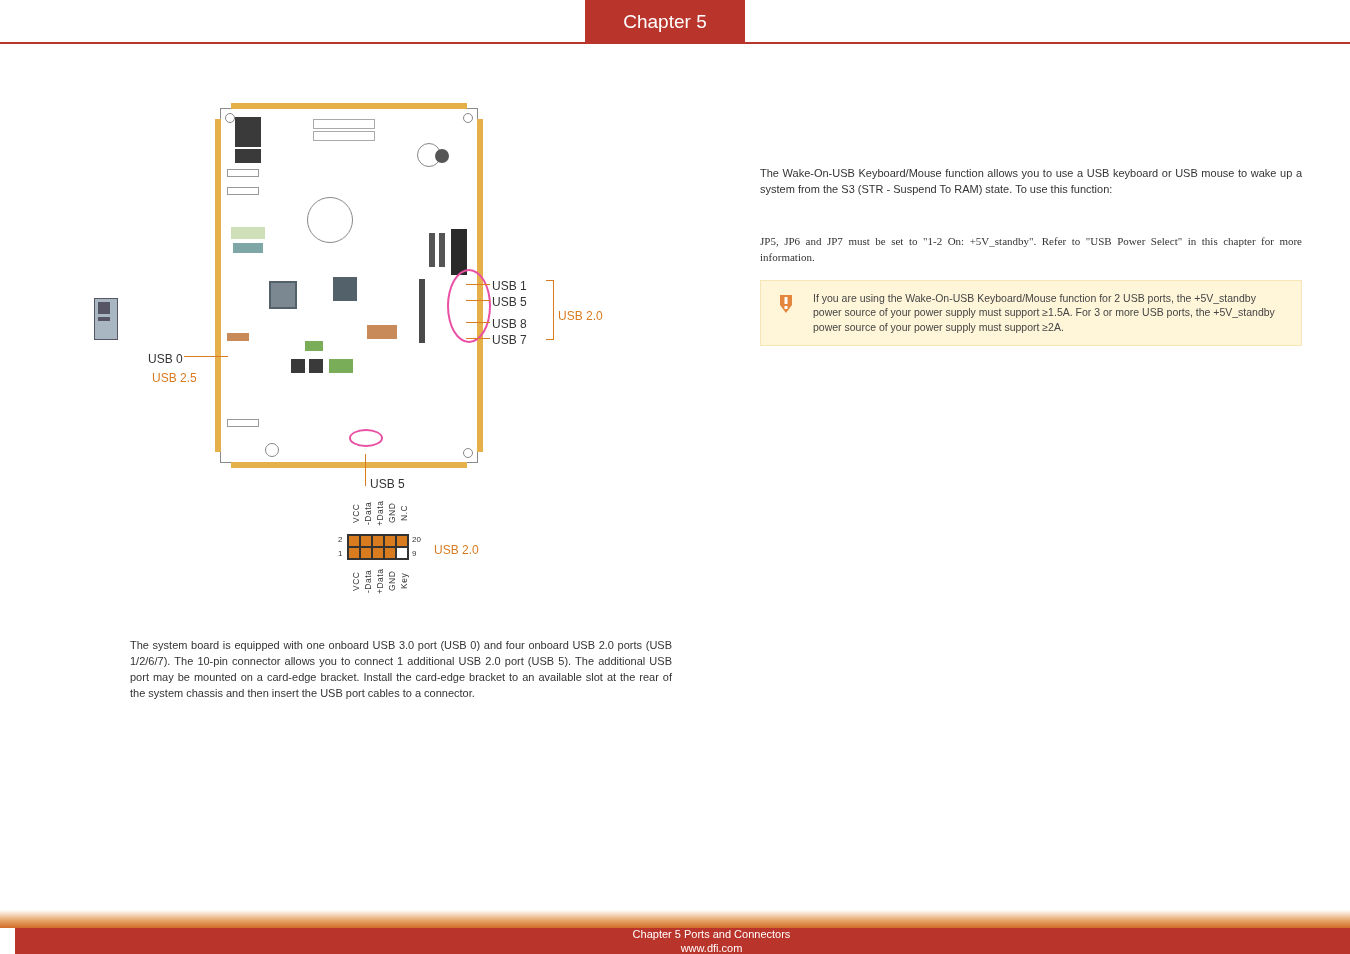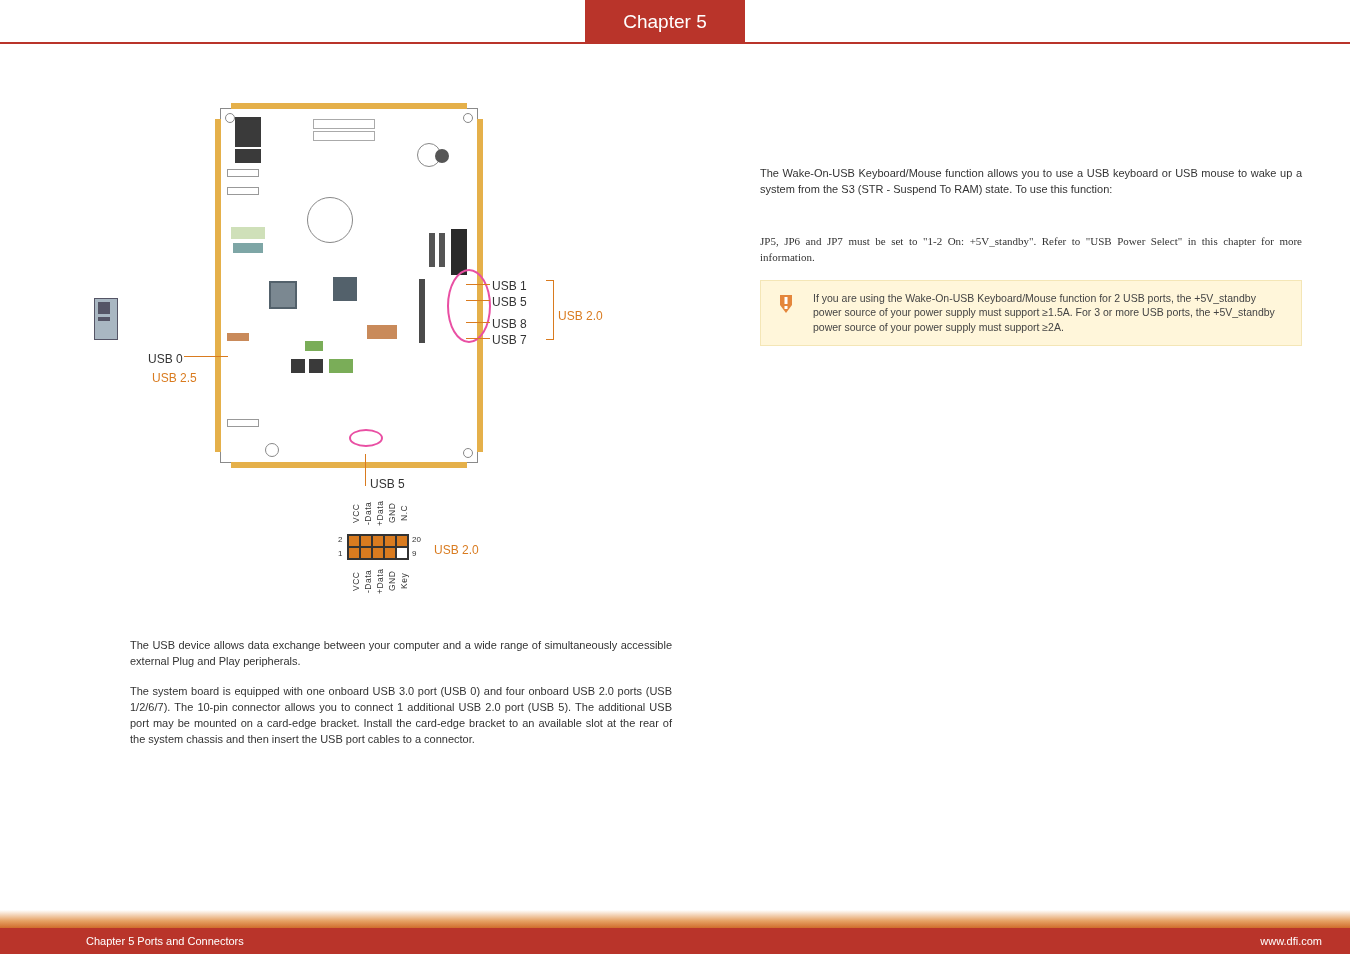--- a/index.html
+++ b/index.html
@@ -47,21 +47,21 @@
   
   .pinout-wrap { position:absolute; left:196px; top:398px; width:220px; height:110px;}
   .pin-box { position:absolute; left:21px; top:38px; width:62px; height:26px; border:1.5px solid #333; display:grid; grid-template-columns:repeat(5,1fr); grid-template-rows:repeat(2,1fr); }
   .pin-box .p { border:0.5px solid #333; background:#d97b1f; }
   .pin-box .p.empty { background:#fff; }
   .pin-rot { writing-mode: vertical-rl; transform: rotate(180deg); font-size:8.5px; letter-spacing:0.5px; text-align:center;}
   .pnum { position:absolute; font-size:8px; }
 
   
   .footer-fade { position:absolute; left:0; right:0; bottom:26px; height:18px; background:linear-gradient(to bottom,#fff,#e6a164 60%,#d06c2c);}
-  .footer-bar { position:absolute; left:0; right:0; bottom:0; height:26px; background:#b9342a; color:#fff; font-size:11px; display:flex; align-items:center; justify-content:space-between; padding:0 28px 0 86px;}
+  .footer-bar { position:absolute; left:15px; right:0; bottom:0; height:26px; background:#b9342a; color:#fff; font-size:11px; display:flex; align-items:center; justify-content:space-between; padding:0 28px 0 86px;flex-direction:column;}
 </style>
 </head>
 <body>
 
 <div class="top-rule"></div>
 <div class="chapter-tab">Chapter 5</div>
 
 <div class="page-wrap">
 
   <div class="col col-left">
@@ -173,21 +173,20 @@
         <div class="pin-rot" style="position:absolute; left:36px; top:68px; width:11px; height:34px;">-Data</div>
         <div class="pin-rot" style="position:absolute; left:48px; top:68px; width:11px; height:34px;">+Data</div>
         <div class="pin-rot" style="position:absolute; left:60px; top:68px; width:11px; height:34px;">GND</div>
         <div class="pin-rot" style="position:absolute; left:72px; top:68px; width:11px; height:34px;">Key</div>
 
         <div class="label label-orange" style="left:108px; top:46px;">USB 2.0</div>
       </div>
 
     </div>
 
-    <p>The USB device allows data exchange between your computer and a wide range of simultaneously accessible external Plug and Play peripherals.</p>
     <p>The system board is equipped with one onboard USB 3.0 port (USB 0) and four onboard USB 2.0 ports (USB 1/2/6/7). The 10-pin connector allows you to connect 1 additional USB 2.0 port (USB 5). The additional USB port may be mounted on a card-edge bracket. Install the card-edge bracket to an available slot at the rear of the system chassis and then insert the USB port cables to a connector.</p>
   </div>
 
   <div class="col col-right">
     <p style="margin-top:26px;">The Wake-On-USB Keyboard/Mouse function allows you to use a USB keyboard or USB mouse to wake up a system from the S3 (STR - Suspend To RAM) state. To use this function:</p>
     <p style="margin-top:36px;font-family:Liberation Serif, serif;">JP5, JP6 and JP7 must be set to "1-2 On: +5V_standby". Refer to "USB Power Select" in this chapter for more information.</p>
 
     <div class="note-box">
       <span class="note-icon">
         <svg viewBox="0 0 26 26">

